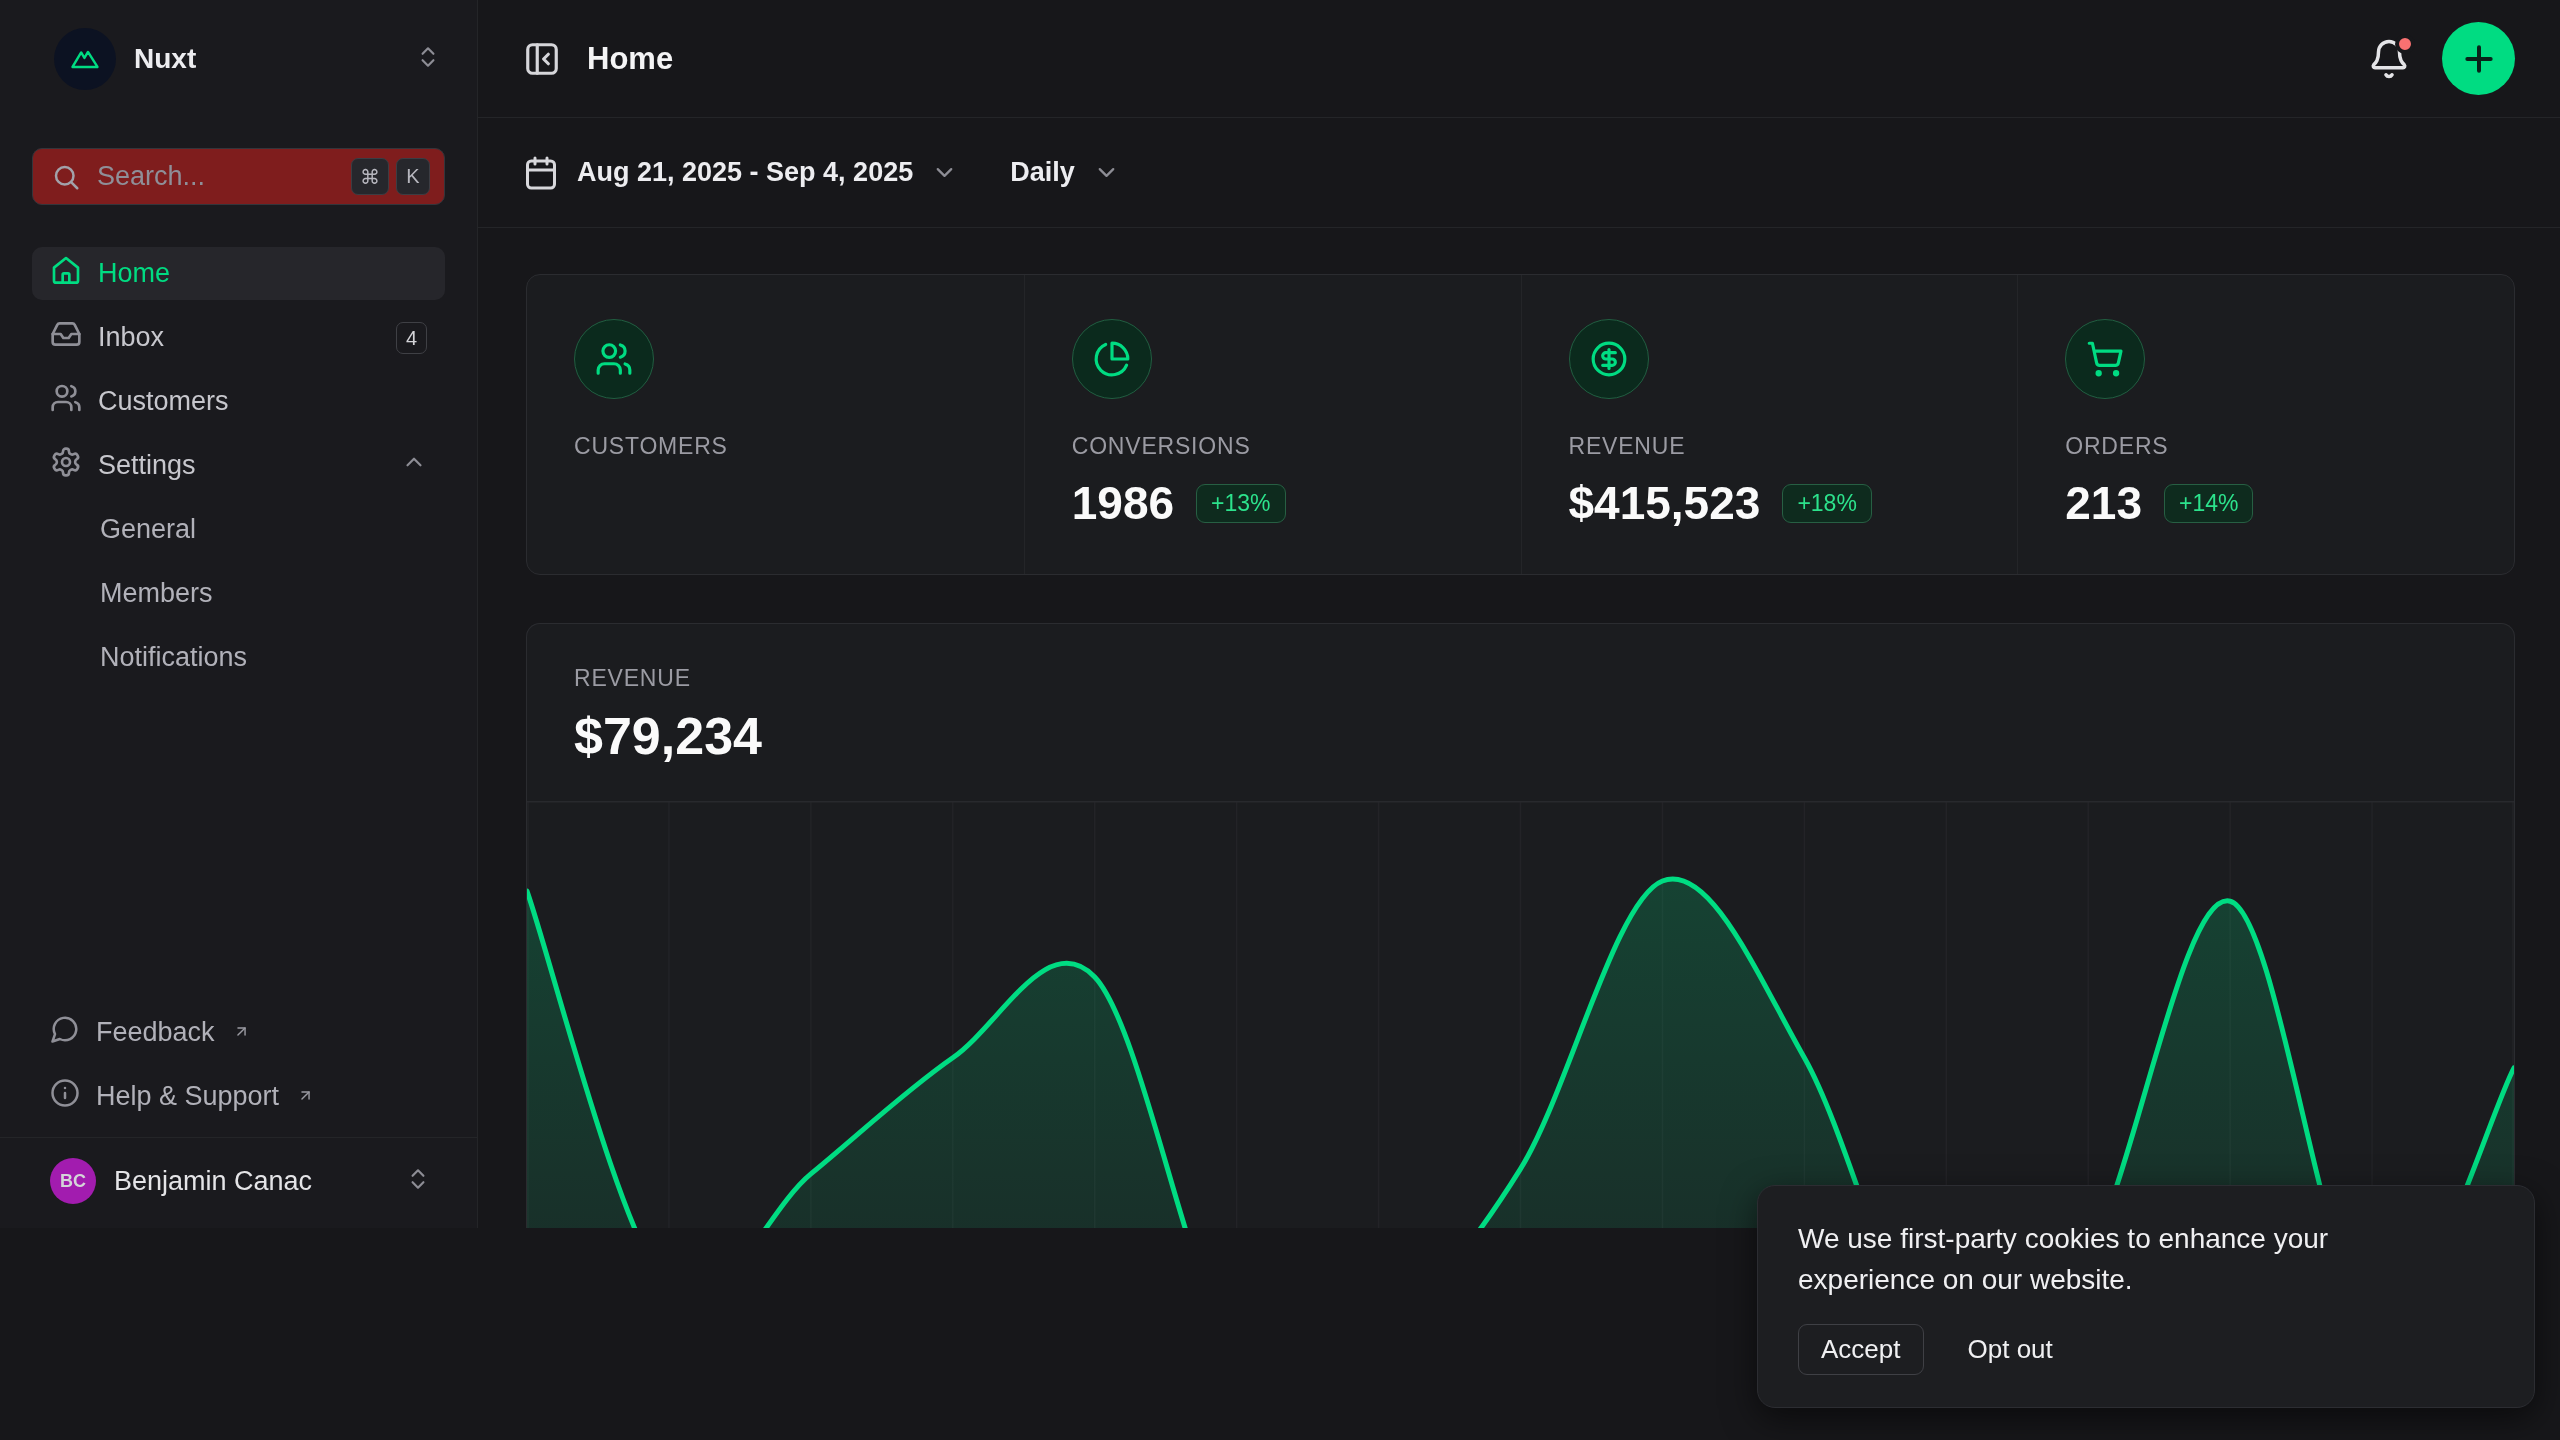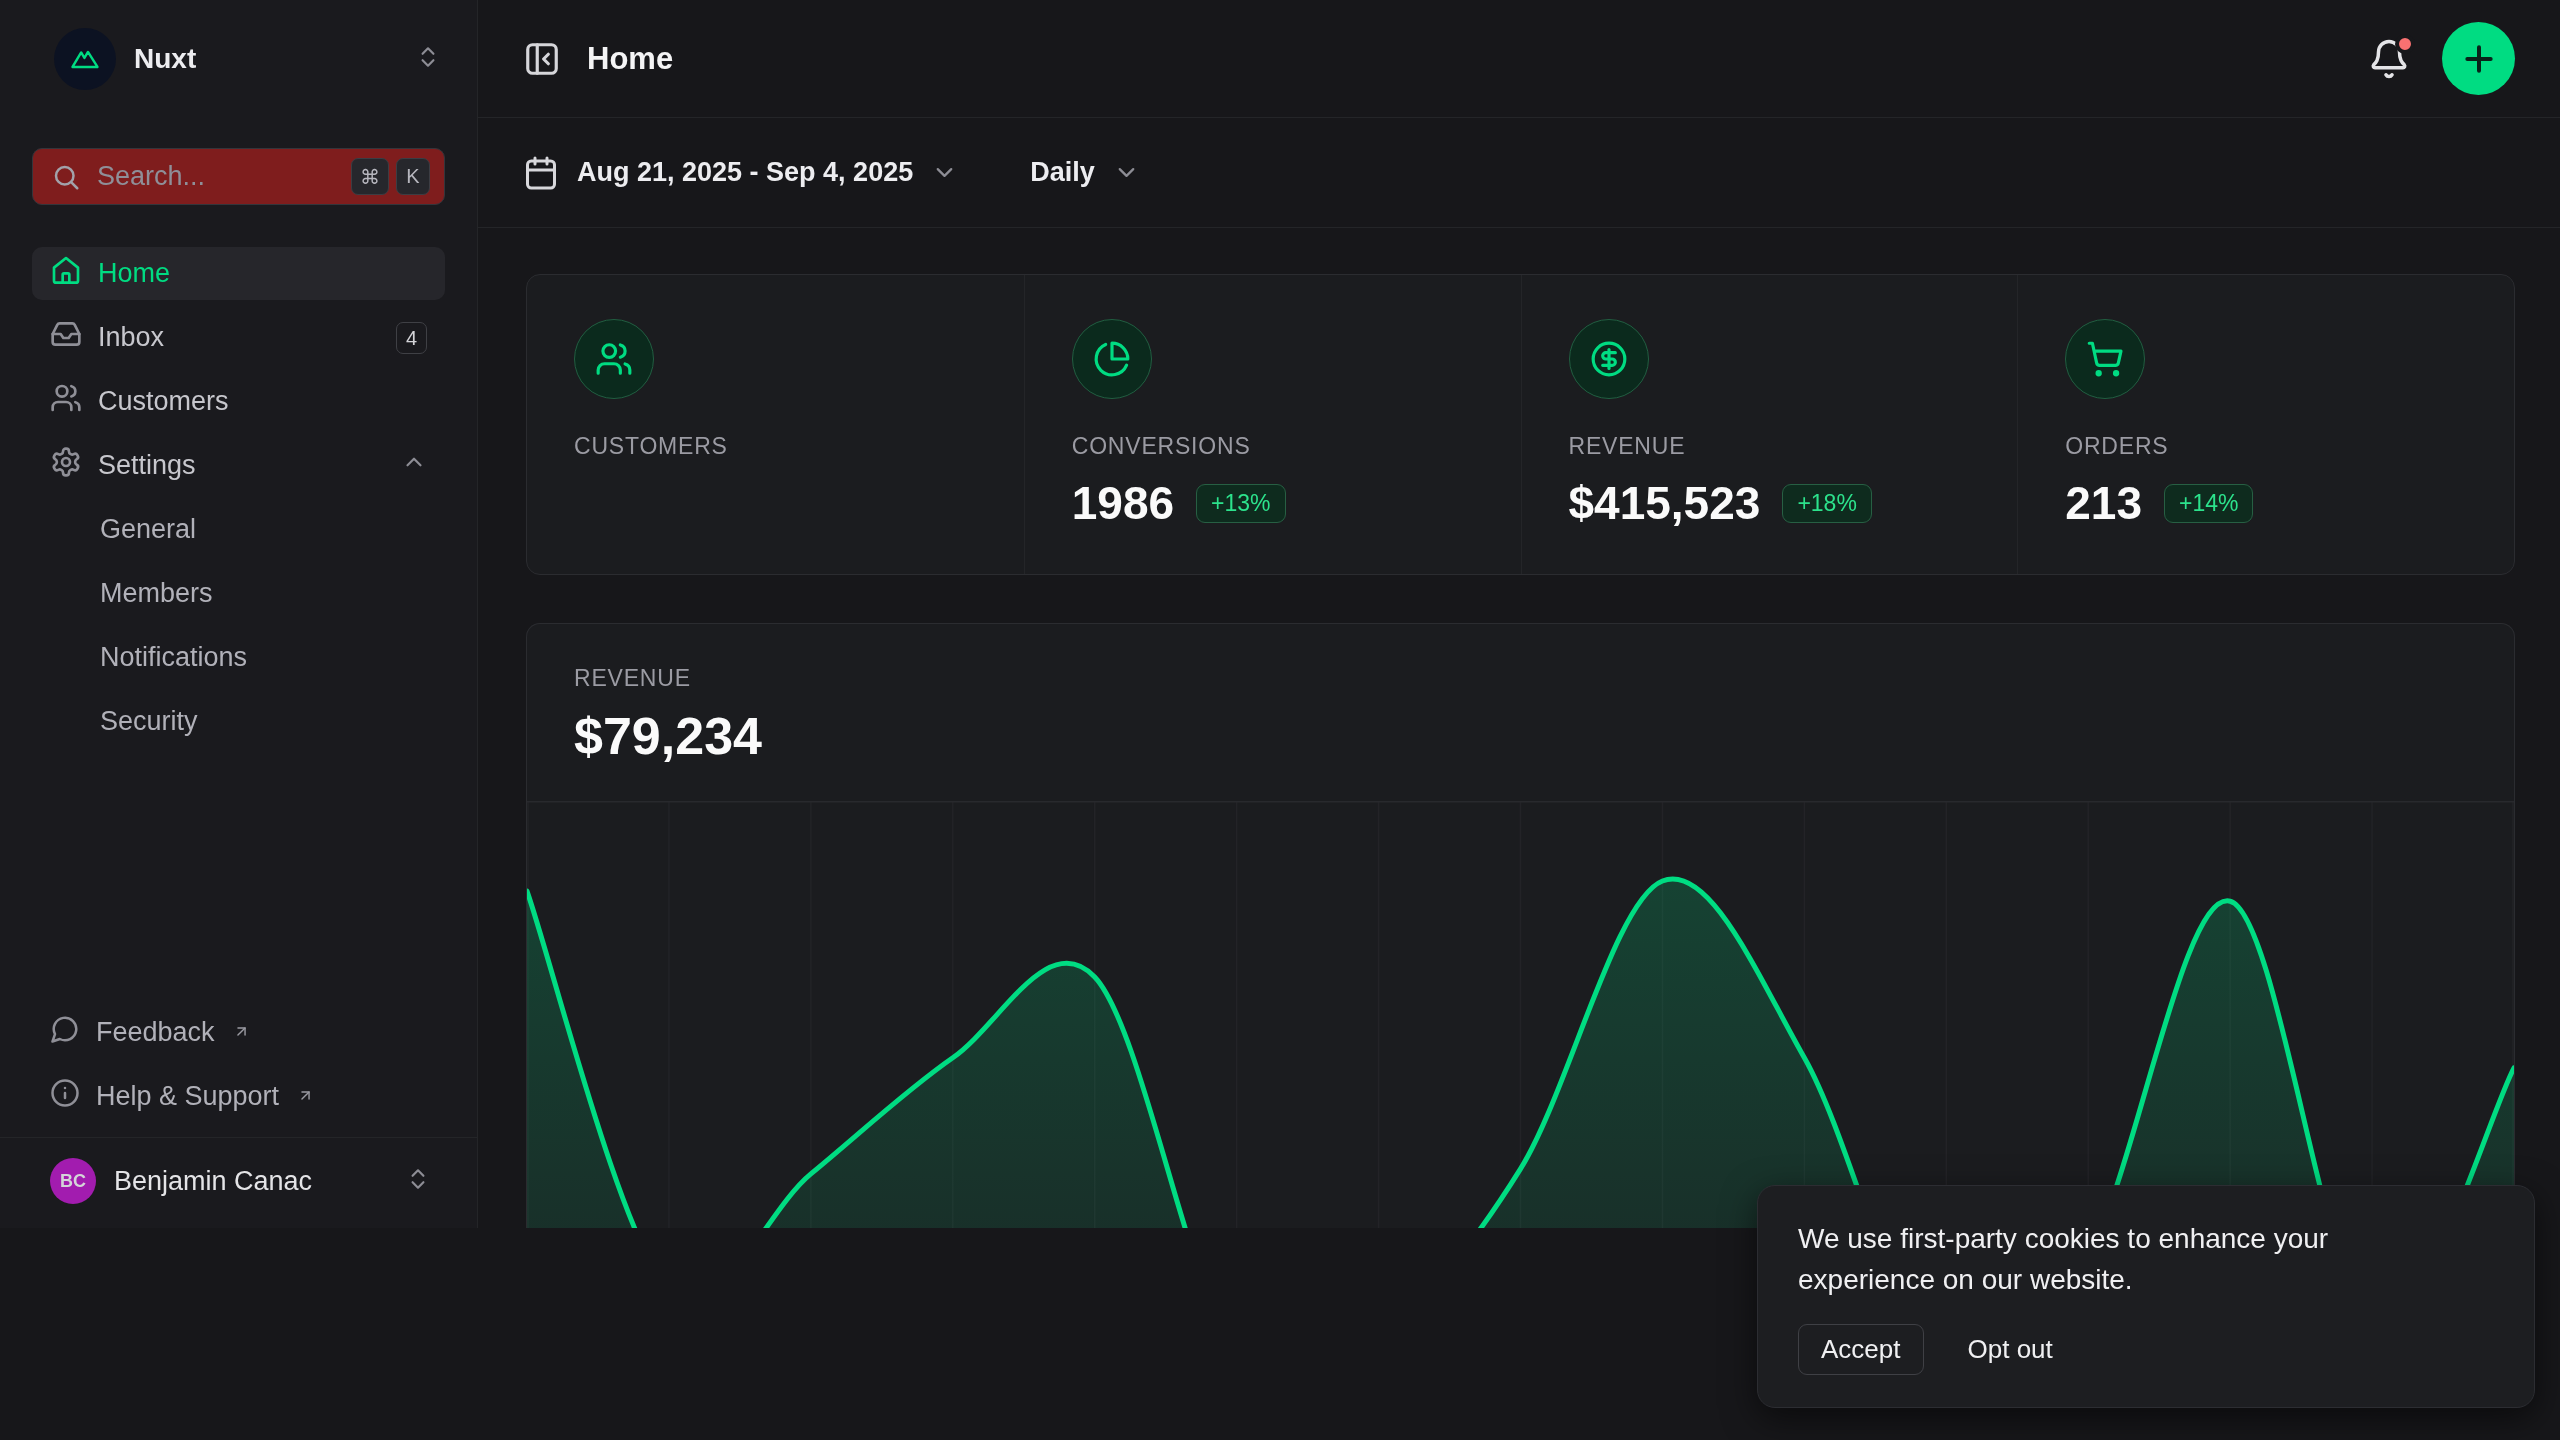--- a/index.html
+++ b/index.html
@@ -65,21 +65,21 @@
   .bell-wrap{position:relative;color:#e4e4e7;display:flex;cursor:pointer;margin-right:32px}
   .bell-dot{position:absolute;top:-4px;right:-5px;width:20px;height:20px;border-radius:50%;
     background:#f87171;border:4px solid var(--bg)}
   .add-btn{width:73px;height:73px;border-radius:50%;background:var(--accent);color:#09231a;
     display:flex;align-items:center;justify-content:center;cursor:pointer;border:none}
   .toolbar{height:110px;flex:none;display:flex;align-items:center;padding:0 45px;border-bottom:1.5px solid var(--border-soft)}
   .tool-group{display:flex;align-items:center;gap:18px;cursor:pointer}
   .tool-ico{color:#d8d8dc;display:flex}
   .tool-label{font-size:27px;font-weight:700;color:#ededf0}
   .chev{color:#8d8d95;display:flex}
-  .daily{margin-left:72px}
+  .daily{margin-left:52px}
 
   .content{flex:1;padding:46px 45px 0 48px;overflow:hidden}
 
   
   .stats{border:1.5px solid var(--border);border-radius:14px;height:301px;
     display:grid;grid-template-columns:repeat(4,1fr);background:var(--bg-card)}
   .stat{padding:44px 0 0 47px;cursor:pointer}
   .stat + .stat{border-left:1.5px solid var(--border-soft)}
   .stat-chip{width:80px;height:80px;border-radius:50%;background:var(--chip-bg);
     border:1.5px solid var(--chip-border);display:flex;align-items:center;justify-content:center;color:var(--accent)}
@@ -194,23 +194,20 @@
       </div>
 
       <div class="sub-item">
           <span>General</span>
         </div>
       <div class="sub-item">
           <span>Members</span>
         </div>
       <div class="sub-item">
           <span>Notifications</span>
-        </div>
-      <div class="sub-item">
-          <span>Security</span>
         </div>
     </nav>
 
     <div class="side-footer">
       <div class="foot-link">
         <span class="nico">
           <svg class="icon" width="30" height="30" viewBox="0 0 24 24">
               <path d="M7.9 20A9 9 0 1 0 4 16.1L2 22Z"></path>
             </svg>
         </span>

